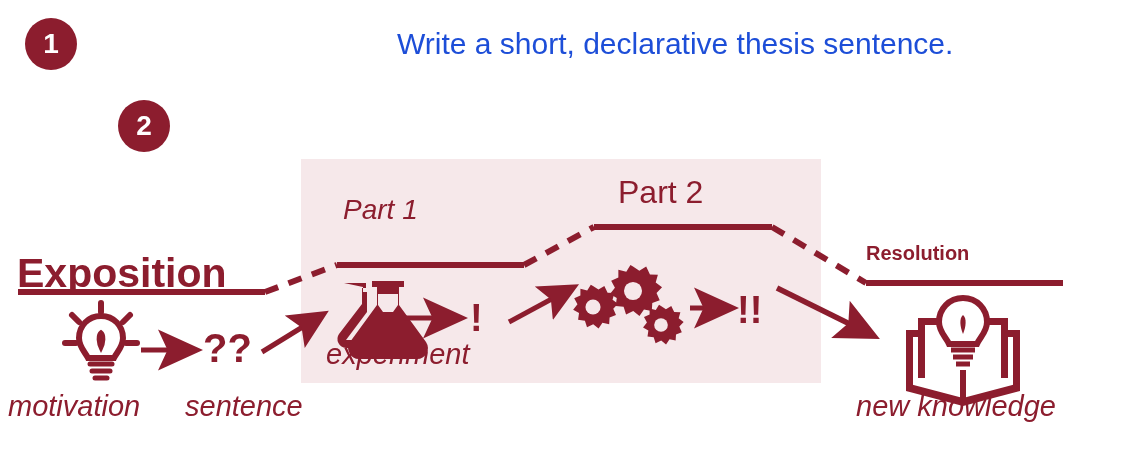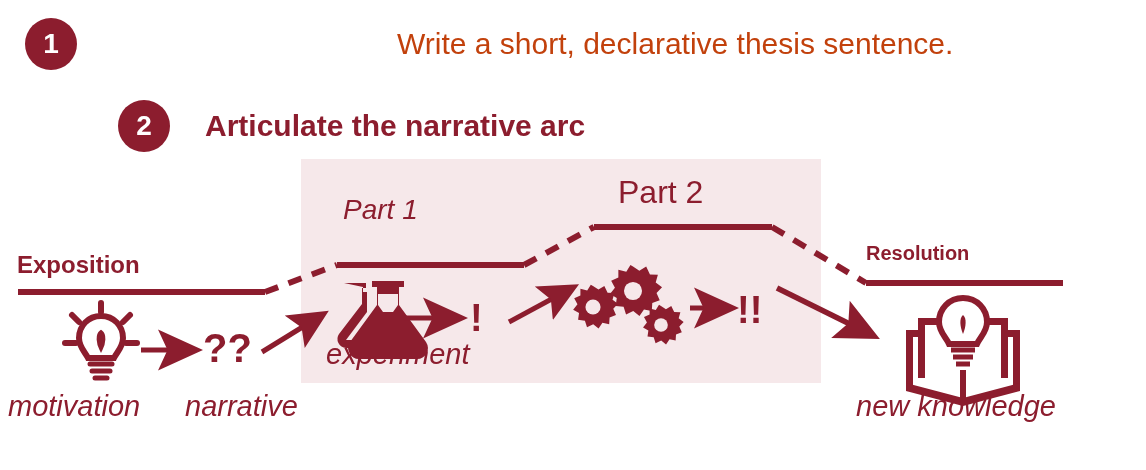--- a/index.html
+++ b/index.html
@@ -38,21 +38,21 @@
     font-weight:bold;
     font-size:30px;
     white-space:nowrap;
     line-height:1;
   }
   #title-1{left:113px;top:29px;}
   #title-2{left:205px;top:111px;}
 
   .step-desc{
     position:absolute;
-    color:#c2410c;
+    color:#1d4ed8;
     font-weight:normal;
     font-size:30px;
     white-space:nowrap;
     line-height:1;
   }
   #desc-1{left:397px;top:29px;}
 
   
   #center-panel{
     position:absolute;
@@ -64,21 +64,21 @@
   
   .arc-label{
     position:absolute;
     color:#8C1D2E;
     white-space:nowrap;
     line-height:1;
   }
   #label-center{left:317px;top:167px;font-size:29px;font-weight:bold;}
   #label-part1{left:343px;top:196px;font-size:28px;font-style:italic;}
   #label-part2{left:618px;top:176px;font-size:32px;}
-  #label-exposition{left:17px;top:253px;font-size:24px;font-weight:bold;}
+  #label-exposition{left:17px;top:253px;font-size:41px;font-weight:bold;}
   #label-resolution{left:866px;top:243px;font-size:20px;font-weight:bold;}
 
   
   .caption{
     position:absolute;
     color:#8C1D2E;
     font-style:italic;
     font-size:29px;
     white-space:nowrap;
     line-height:1;
@@ -117,33 +117,32 @@
   <div id="center-panel"></div>
 
   <div class="step-badge" id="badge-1">
     <span>1</span>
   </div>
   <div class="step-desc" id="desc-1">Write a short, declarative thesis sentence.</div>
 
   <div class="step-badge" id="badge-2">
     <span>2</span>
   </div>
-  <div class="step-title" id="title-2">Articulate the narrative arc</div>
 
   <div class="arc-label" id="label-exposition">Exposition</div>
   <div class="arc-label" id="label-part1">Part 1</div>
   <div class="arc-label" id="label-part2">Part 2</div>
   <div class="arc-label" id="label-resolution">Resolution</div>
 
   <div class="mark" id="mark-qq">??</div>
   <div class="mark" id="mark-ex1">!</div>
   <div class="mark" id="mark-ex2">!!</div>
 
   <div class="caption" id="cap-motivation">motivation</div>
-  <div class="caption" id="cap-question">narrative</div>
+  <div class="caption" id="cap-question">sentence</div>
   <div class="caption" id="cap-experiment">experiment</div>
   <div class="caption" id="cap-newknowledge">new knowledge</div>
 
   <svg id="overlay" viewBox="0 0 1146 470">
     <defs>
       <marker id="ah" markerWidth="9" markerHeight="9" refX="7.2" refY="4.5" orient="auto">
         <path d="M0,0.4 L9,4.5 L0,8.6 L1.9,4.5 Z" fill="#8C1D2E"></path>
       </marker>
       <marker id="ahbig" markerWidth="8" markerHeight="8" refX="6.4" refY="4" orient="auto">
         <path d="M0,0.2 L8,4 L0,7.8 L1.6,4 Z" fill="#8C1D2E"></path>

